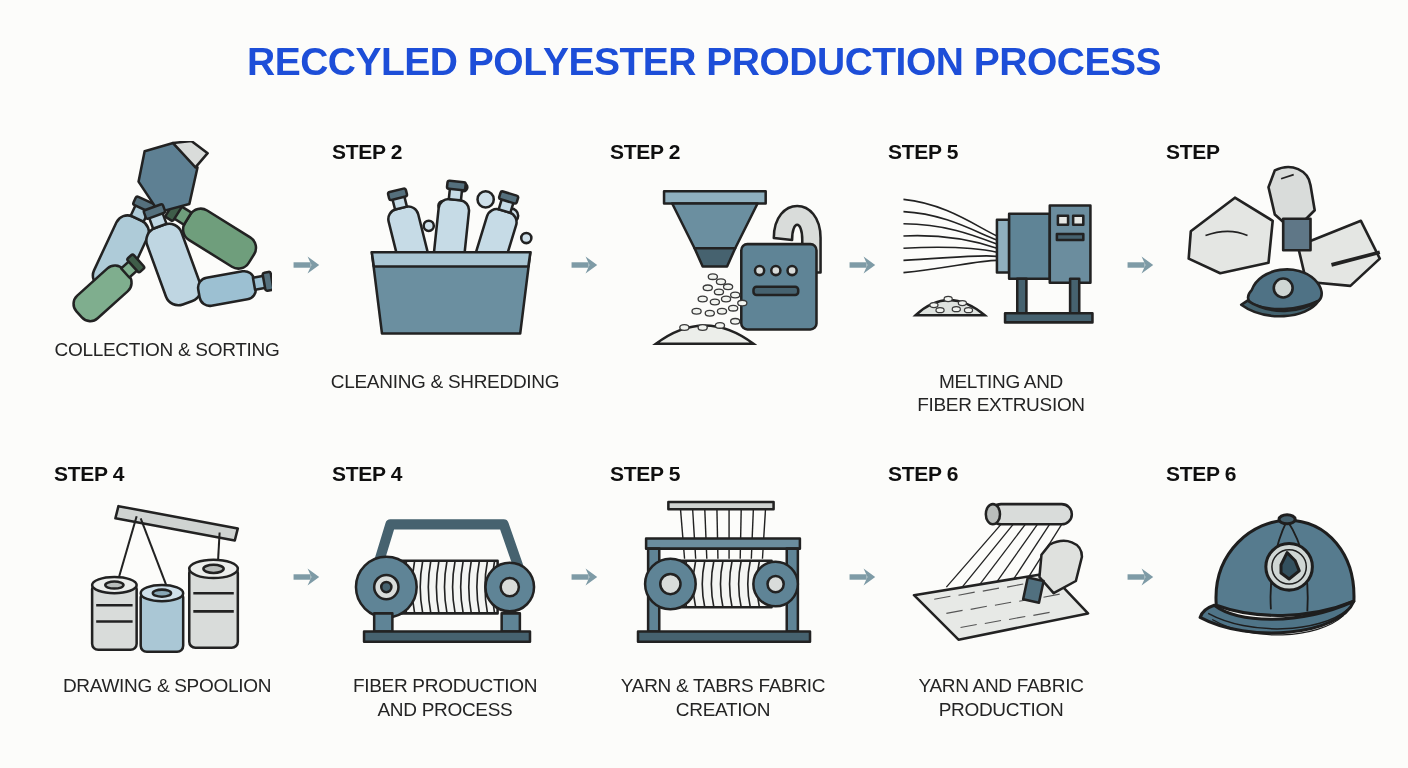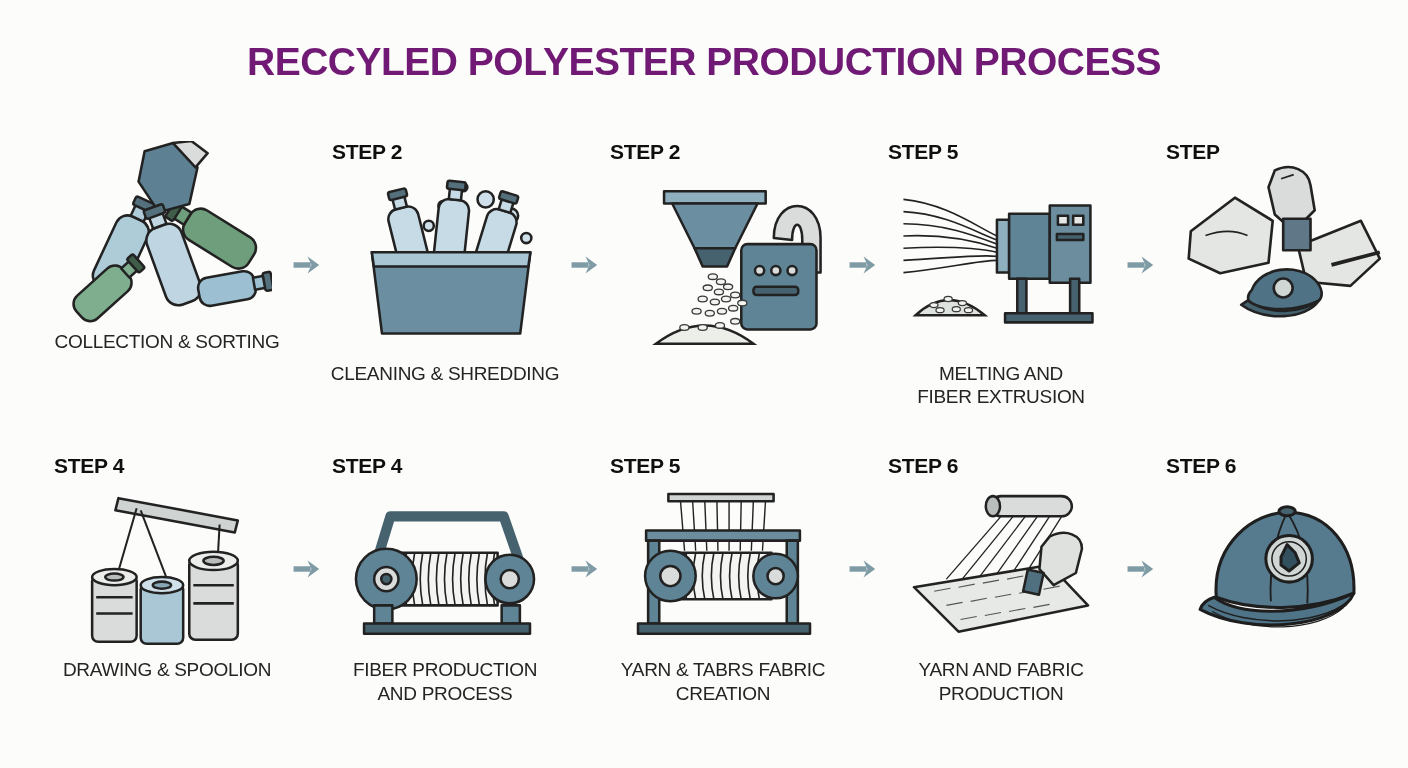--- a/index.html
+++ b/index.html
@@ -4,35 +4,35 @@
 <style>
   html,body{margin:0;padding:0;}
   body{
     width:1408px;height:768px;overflow:hidden;
     background:#fcfcfa;color:#1a1a1a;
     font-family:"Liberation Sans",sans-serif;
     -webkit-font-smoothing:antialiased;
   }
   .title{
     text-align:center;margin-top:40px;
-    font-size:39px;font-weight:700;letter-spacing:-0.5px;color:#701a75;
+    font-size:39px;font-weight:700;letter-spacing:-0.5px;color:#1d4ed8;
   }
   .row{display:flex;align-items:flex-start;padding-left:42px;}
   .row1{margin-top:56px;}
   .row2{margin-top:46px;}
   .cell{width:250px;display:flex;flex-direction:column;}
   .step-label{
     font-size:21px;font-weight:700;color:#0f0f0f;
     padding-left:12px;height:32px;letter-spacing:-0.3px;
   }
   .illus{height:190px;display:flex;align-items:center;justify-content:center;}
   .row2 .illus{height:172px;}
   .caption{
     font-size:19px;font-weight:500;color:#242424;text-align:center;
-    white-space:pre-line;line-height:1.22;letter-spacing:-0.3px;
+    white-space:pre-line;line-height:1.22;letter-spacing:-0.3px;margin-top:8px;
   }
   .arrow{width:28px;display:flex;justify-content:center;}
   .row1 .arrow{margin-top:112px;}
   .row2 .arrow{margin-top:102px;}
   svg{display:block;}
 </style>
 </head>
 <body>
 
 <div class="title">RECCYLED POLYESTER PRODUCTION PROCESS</div>

